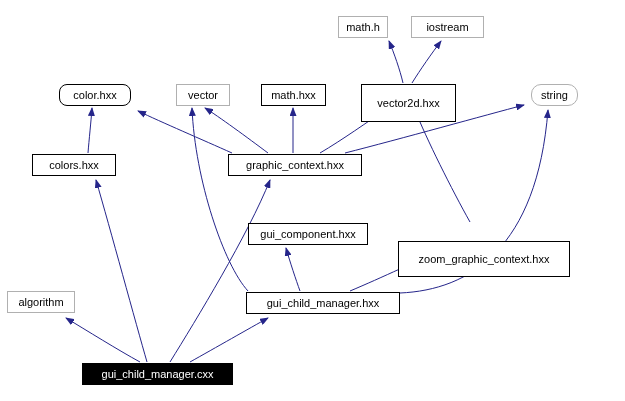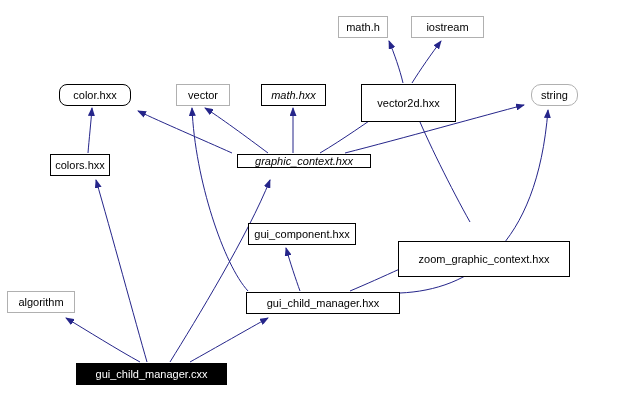--- a/index.html
+++ b/index.html
@@ -77,24 +77,24 @@
         <path d="M 147 362 C 136 324 110 228 96 180" fill="none" stroke="#25258a" stroke-width="1" marker-end="url(#arrowhead)"></path>
         <path d="M 170 362 C 196 320 248 235 270 180" fill="none" stroke="#25258a" stroke-width="1" marker-end="url(#arrowhead)"></path>
         <path d="M 190 362 C 215 348 250 328 268 318" fill="none" stroke="#25258a" stroke-width="1" marker-end="url(#arrowhead)"></path>
       </g>
   </svg>
   <div id="node-layer">
       <div class="node ext" style="left: 338px; top: 16px; width: 50px; height: 22px;">math.h</div>
       <div class="node ext" style="left: 411px; top: 16px; width: 73px; height: 22px;">iostream</div>
       <div class="node local" style="left: 59px; top: 84px; width: 72px; height: 22px; border-radius: 8px;">color.hxx</div>
       <div class="node ext" style="left: 176px; top: 84px; width: 54px; height: 22px;">vector</div>
-      <div class="node local" style="left: 261px; top: 84px; width: 65px; height: 22px; font-style: italic;">math.hxx</div>
+      <div class="node local" style="left: 261px; top: 84px; width: 65px; height: 22px;">math.hxx</div>
       <div class="node local" style="left: 361px; top: 84px; width: 95px; height: 38px;">vector2d.hxx</div>
       <div class="node ext" style="left: 531px; top: 84px; width: 47px; height: 22px; border-radius: 10px;">string</div>
-      <div class="node local" style="left: 50px; top: 154px; width: 60px; height: 22px;">colors.hxx</div>
-      <div class="node local" style="left: 237px; top: 154px; width: 134px; height: 14px; font-style: italic;">graphic_context.hxx</div>
-      <div class="node local" style="left: 248px; top: 223px; width: 108px; height: 22px;">gui_component.hxx</div>
+      <div class="node local" style="left: 32px; top: 154px; width: 84px; height: 22px;">colors.hxx</div>
+      <div class="node local" style="left: 228px; top: 154px; width: 134px; height: 22px;">graphic_context.hxx</div>
+      <div class="node local" style="left: 248px; top: 223px; width: 120px; height: 22px;">gui_component.hxx</div>
       <div class="node local" style="left: 398px; top: 223px; width: 172px; height: 36px; margin-top: 18px;">zoom_graphic_context.hxx</div>
       <div class="node ext" style="left: 7px; top: 291px; width: 68px; height: 22px;">algorithm</div>
       <div class="node local" style="left: 246px; top: 292px; width: 154px; height: 22px;">gui_child_manager.hxx</div>
-      <div class="node focus" style="left: 76px; top: 363px; width: 151px; height: 22px;">gui_child_manager.cxx</div>
+      <div class="node focus" style="left: 82px; top: 363px; width: 151px; height: 22px;">gui_child_manager.cxx</div>
     </div>
 </div>
 
 </body></html>

